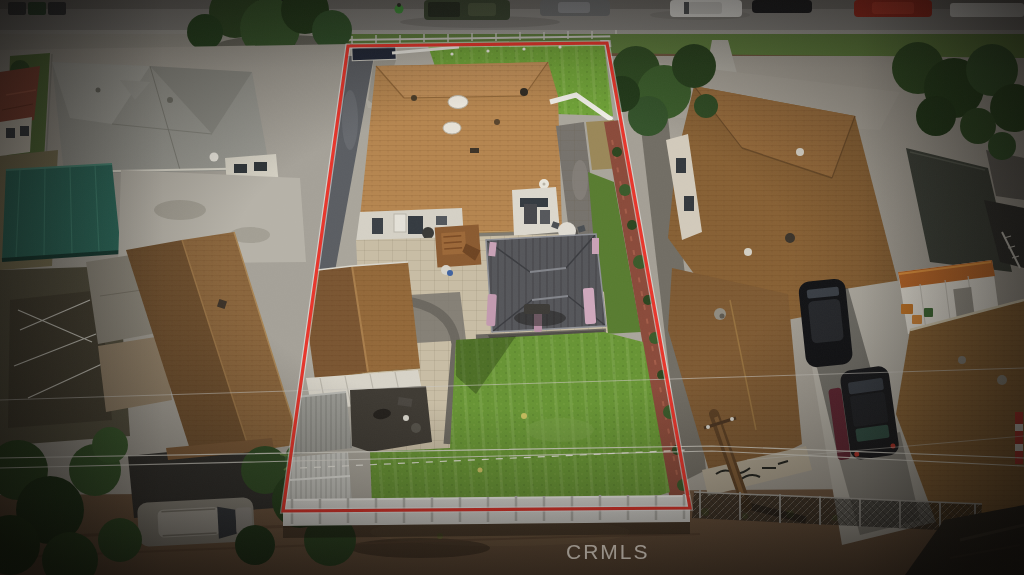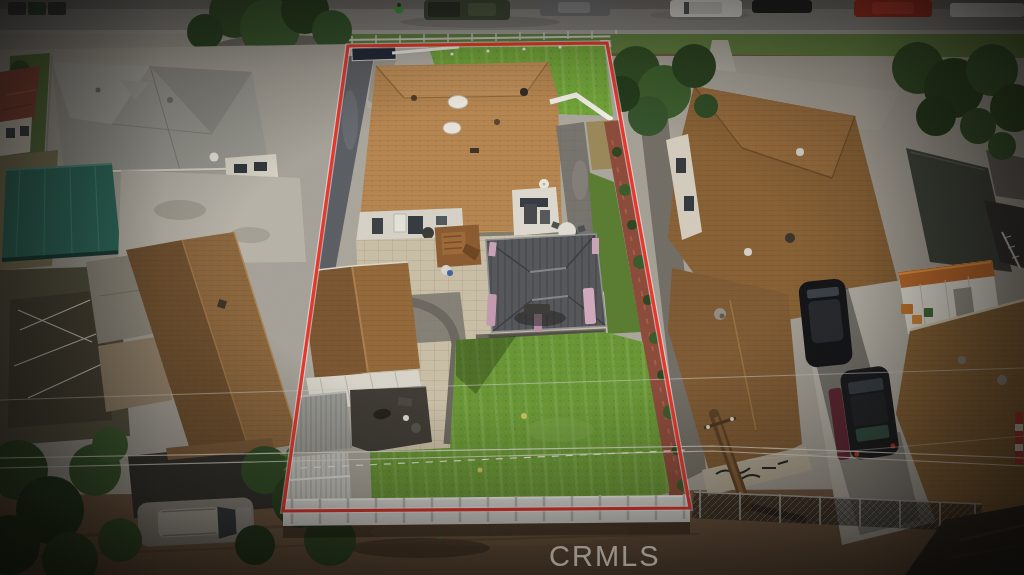--- a/index.html
+++ b/index.html
@@ -4,21 +4,21 @@
 <style>
   html,body{margin:0;padding:0;background:#111;}
   .stage{position:relative;width:1024px;height:575px;overflow:hidden;background:#6f563f;font-family:"Liberation Sans",sans-serif;}
   .stage svg{position:absolute;inset:0;display:block;}
   .vignette{position:absolute;inset:0;pointer-events:none;
     background:
       radial-gradient(ellipse 72% 68% at 50% 45%, rgba(0,0,0,0) 38%, rgba(12,9,6,0.30) 66%, rgba(8,6,4,0.66) 100%),
       linear-gradient(to right, rgba(0,0,0,0.32), rgba(0,0,0,0) 16%, rgba(0,0,0,0) 84%, rgba(0,0,0,0.32)),
       linear-gradient(to bottom, rgba(0,0,0,0.12), rgba(0,0,0,0) 12%, rgba(0,0,0,0) 86%, rgba(0,0,0,0.25));
   }
-  .watermark{position:absolute;left:549px;top:540px;font-size:29px;font-weight:400;
+  .watermark{position:absolute;left:566px;top:540px;font-size:21px;font-weight:400;
     letter-spacing:2px;color:rgba(226,224,218,0.55);pointer-events:none;}
 </style>
 </head>
 <body>
 
 <div class="stage">
 <svg width="1024" height="575" viewBox="0 0 1024 575">
   <defs>
     <clipPath id="propClip">
           <polygon points="348,46 607,43 690,508 283,511"></polygon>

